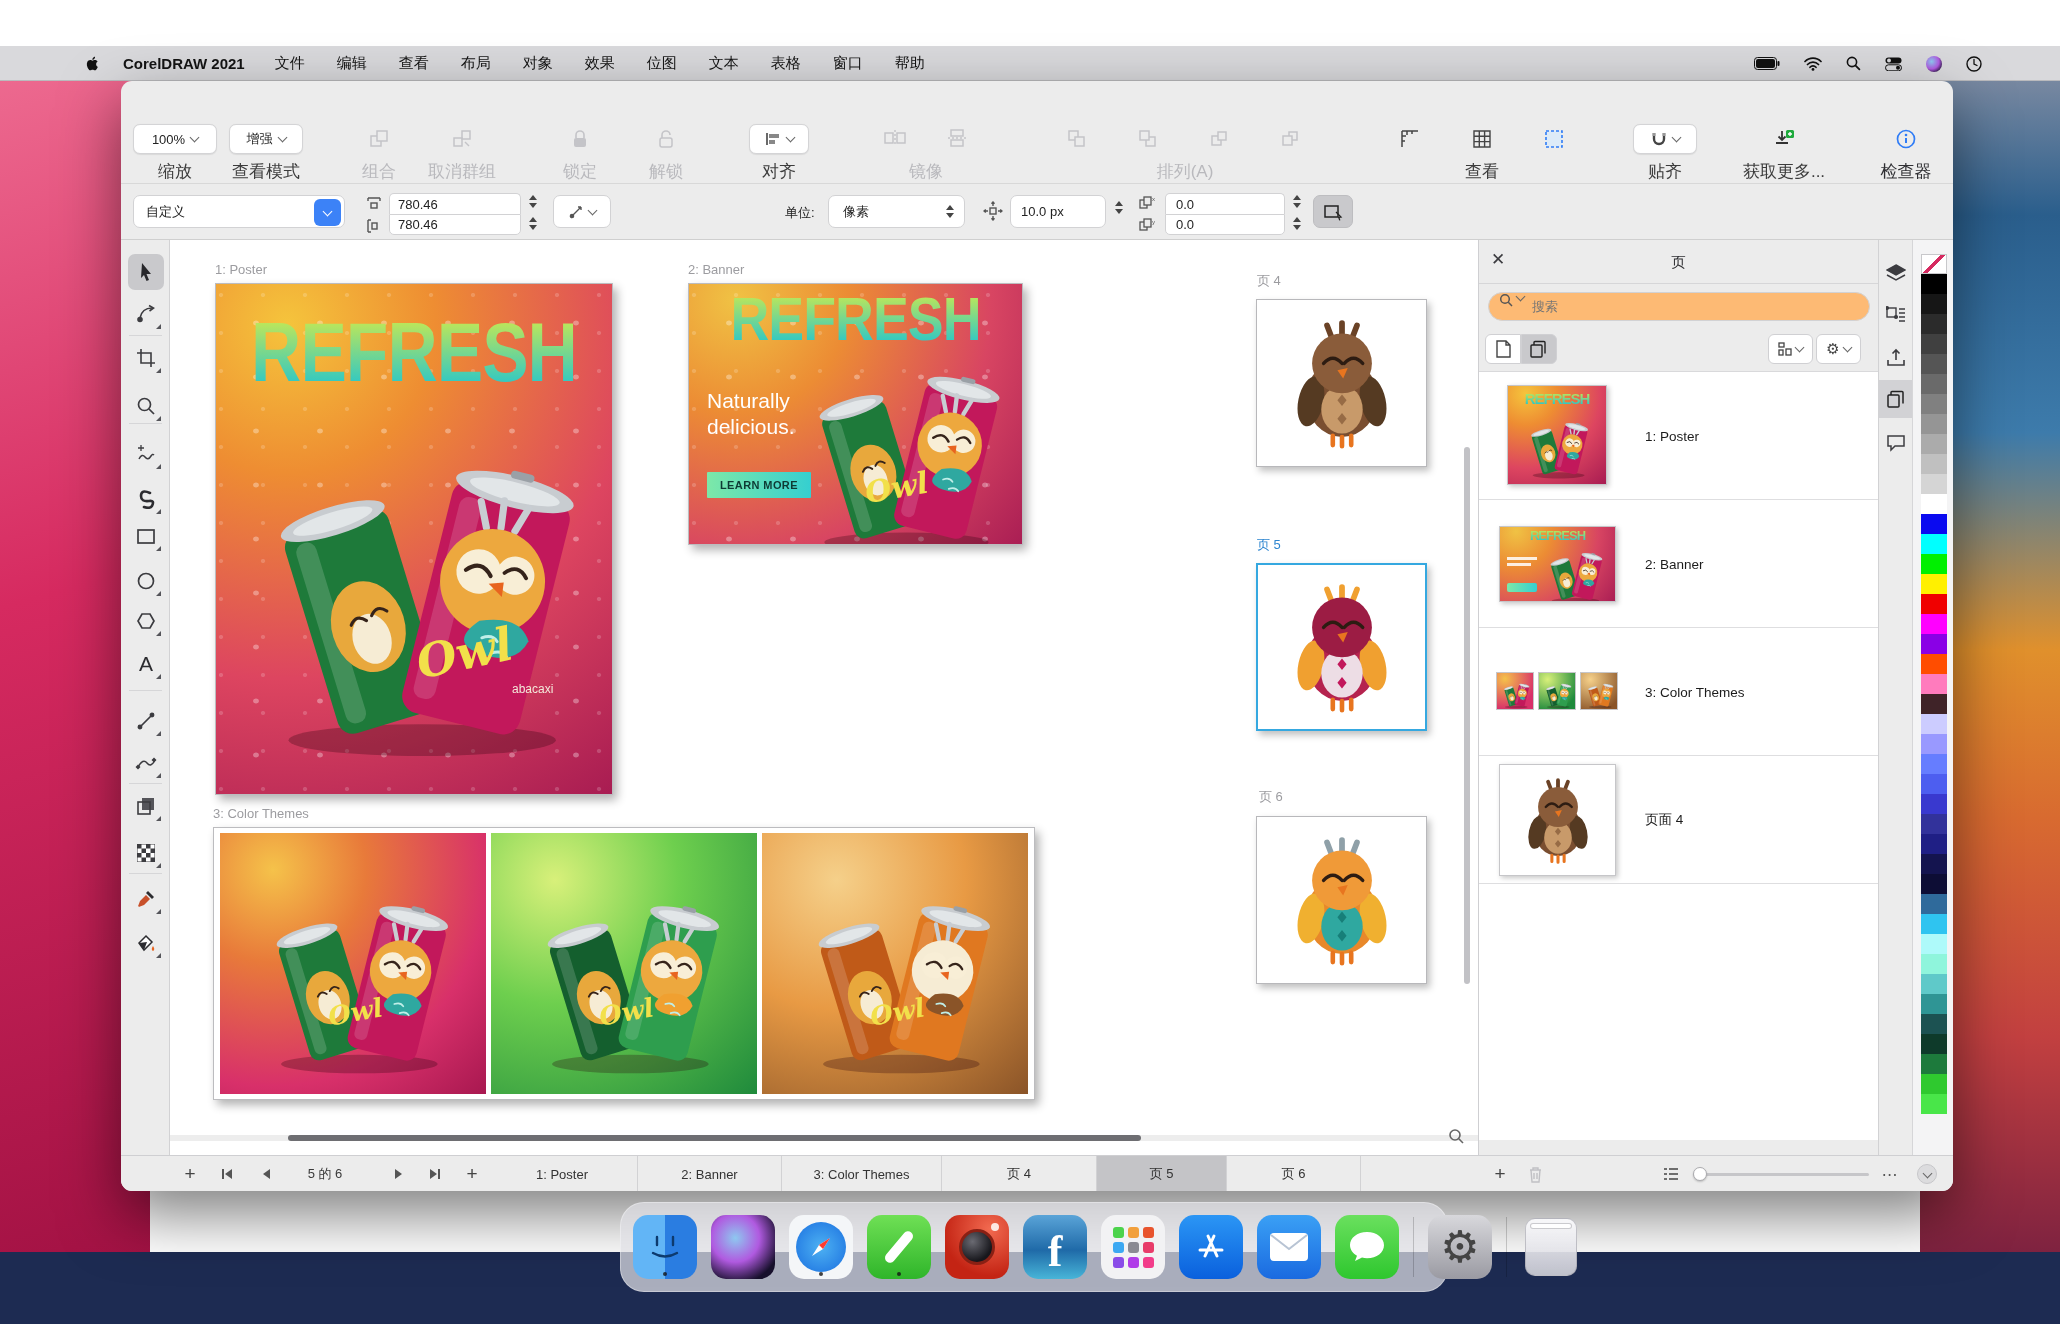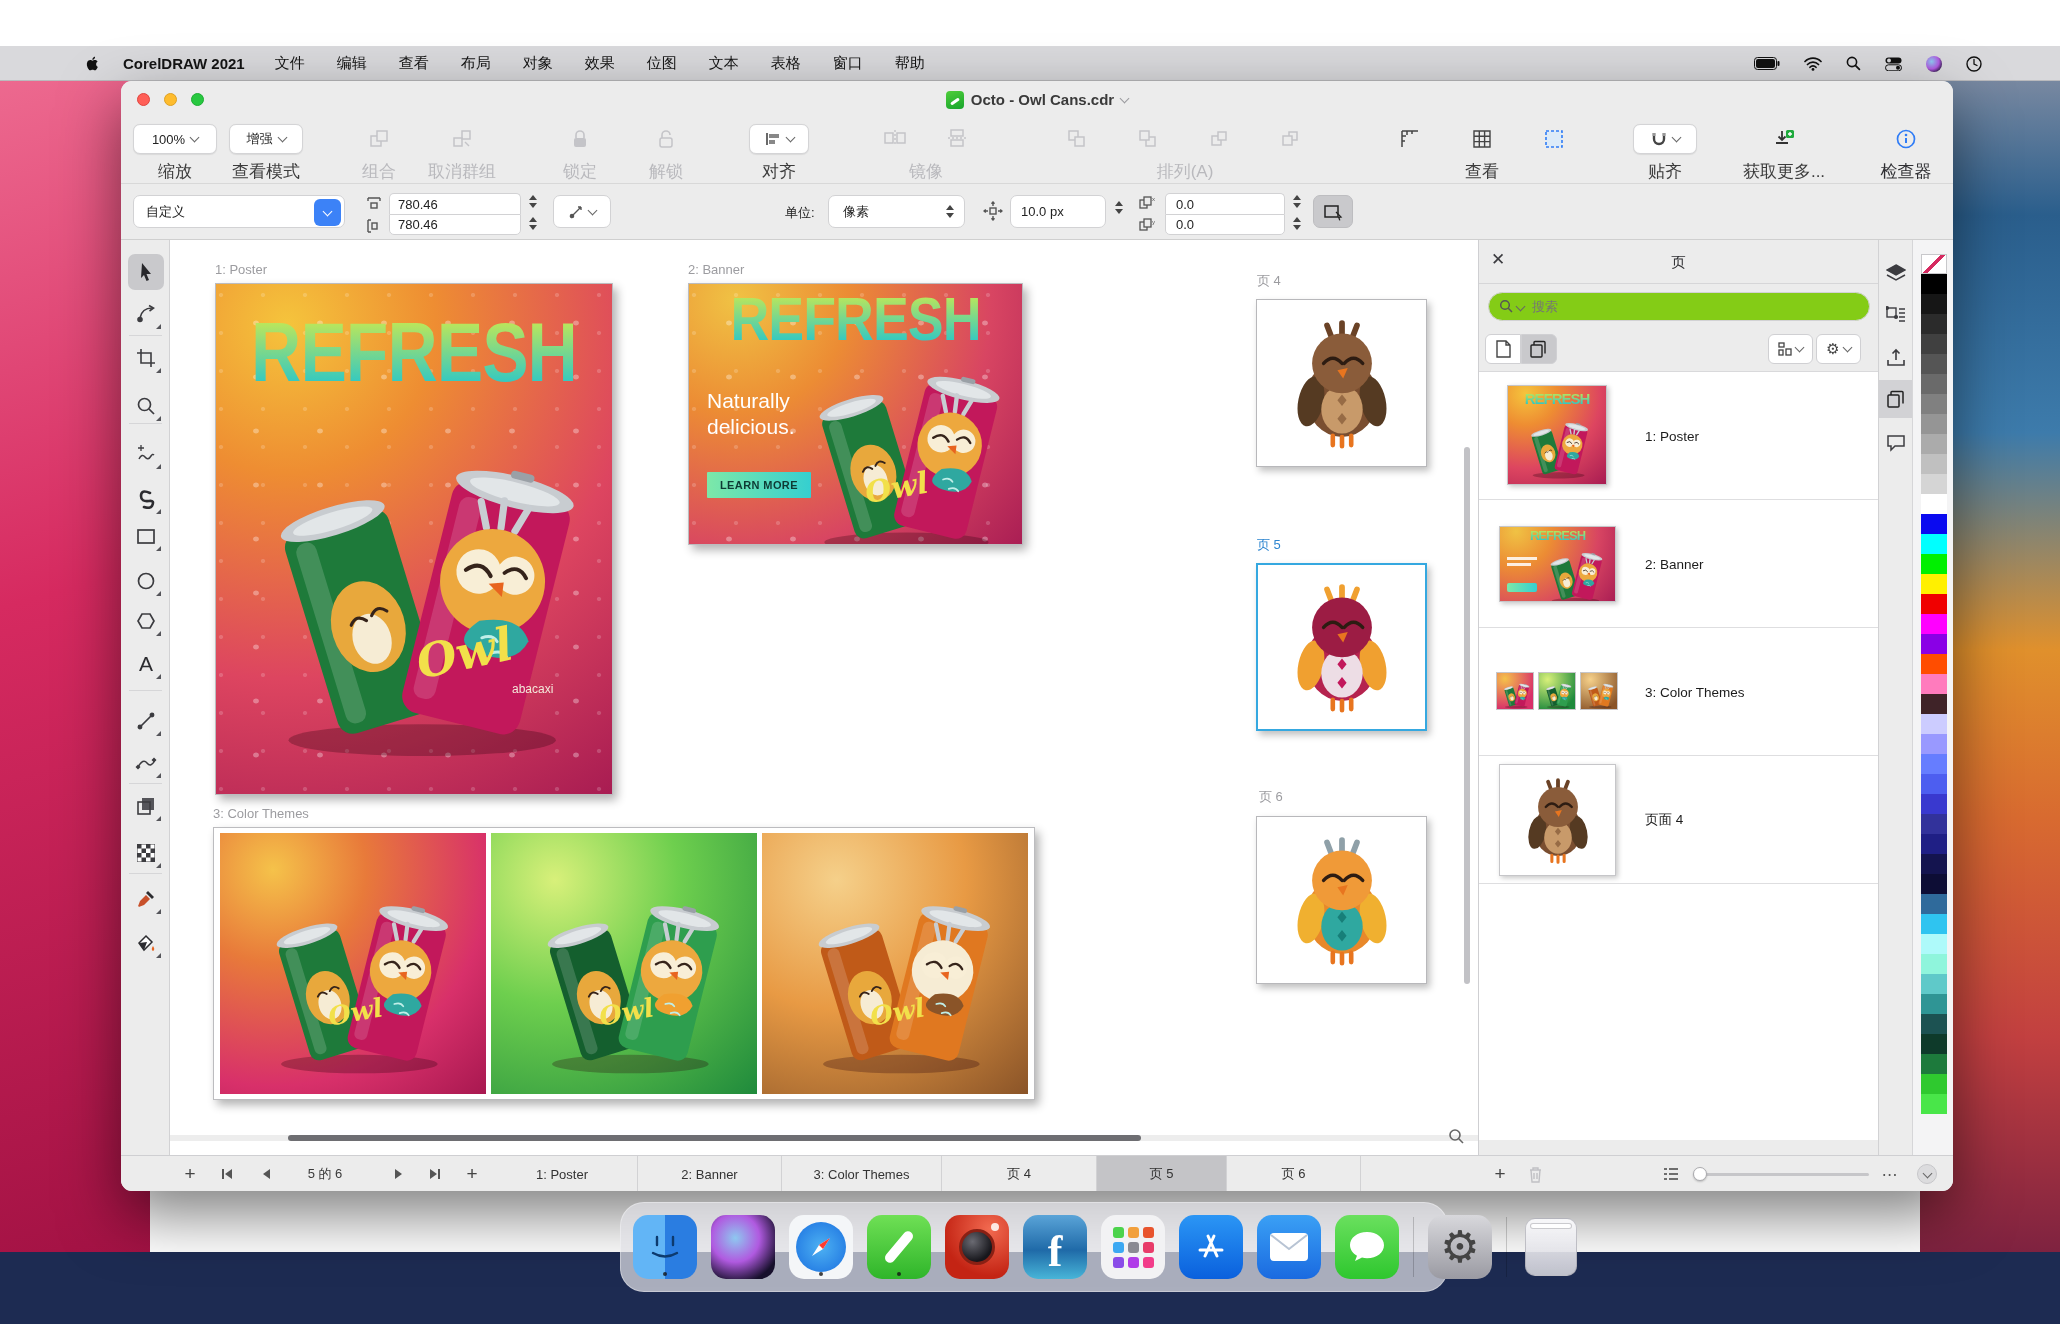--- a/index.html
+++ b/index.html
@@ -53,21 +53,21 @@
   .owl-script{font-family:"DejaVu Serif","Liberation Serif",serif;font-style:italic;font-weight:700;color:#f2e04a;}
   .theme-frame{background:#fff;}
   .tpanel{position:absolute;top:5px;width:266px;height:261px;overflow:hidden;}
   .pagethumb{position:absolute;width:171px;height:168px;background:#fff;border:1px solid #b8b8bb;box-shadow:3px 4px 7px rgba(0,0,0,.25);display:flex;align-items:center;justify-content:center;}
   .pagethumb.sel{border:2px solid #35a8e0;}
   .hthumb{position:absolute;height:6px;border-radius:3px;background:#6e6e72;}
   .vthumb{position:absolute;width:6px;border-radius:3px;background:#c2c2c6;}
   
   .panel{left:1357px;top:159px;width:400px;height:915px;background:#ececec;border-left:1px solid #cfcfd2;}
   .panel-hdr{position:absolute;top:0;left:0;right:0;height:44px;border-bottom:1px solid #d6d6d8;}
-  .search{position:absolute;left:9px;top:52px;width:382px;height:29px;background:#84cc16;border:1px solid #d2d2d4;border-radius:15px;display:flex;align-items:center;padding:0 10px;gap:6px;}
+  .search{position:absolute;left:9px;top:52px;width:382px;height:29px;background:#fdba74;border:1px solid #d2d2d4;border-radius:15px;display:flex;padding:0 10px;gap:6px;}
   .search input{border:none;outline:none;flex:1;font-size:13px;color:#333;background:transparent;}
   .pbtn{position:absolute;top:94px;height:30px;width:36px;background:#fff;border:1px solid #d0d0d3;display:flex;align-items:center;justify-content:center;}
   .pbtn.sel{background:#c9c9cc;}
   .plist{position:absolute;left:0;top:131px;width:100%;height:769px;background:#fff;border-top:1px solid #d9d9db;}
   .prow{position:relative;width:100%;height:128px;border-bottom:1px solid #dedee0;}
   .prow .lbl{position:absolute;left:166px;top:50%;transform:translateY(-50%);font-size:13.5px;color:#1c1c1c;}
   .prow.cur .lbl{font-weight:700;}
   .mini{position:absolute;border:1px solid #c6c6c9;box-shadow:2px 2px 5px rgba(0,0,0,.22);overflow:hidden;background:#fff;}
   
   .dstrip{left:1757px;top:159px;width:34px;height:915px;background:#ececec;border-left:1px solid #d2d2d4;}
@@ -199,30 +199,20 @@
           <svg width="16" height="16" viewBox="0 0 16 16">
             <circle cx="8" cy="8" r="7" fill="none" stroke="#111" stroke-width="1.4"></circle>
             <path d="M8 3.5 V8 L11 9.5" stroke="#111" stroke-width="1.3" fill="none" stroke-linecap="round"></path>
           </svg>
         </span>
     </div>
   </div>
 
   <div class="ab window">
 
-    <div class="ab titlebar">
-      <div class="ab tl" style="left:16px;background:#ff5f57;border:1px solid #e0443e;"></div>
-      <div class="ab tl" style="left:43px;background:#febc2e;border:1px solid #dea123;"></div>
-      <div class="ab tl" style="left:70px;background:#28c840;border:1px solid #1dad32;"></div>
-      <div class="ab title-wrap">
-        <span class="docicon"></span>
-        <span>Octo - Owl Cans.cdr</span>
-        <span class="chev" style="border-color:#9a9a9e;"></span>
-      </div>
-    </div>
 
     <div class="ab toolbar">
       <div class="wbox" style="left:12px;width:84px;">
           <span>100%</span>
           <span class="chev"></span>
         </div>
       <div class="tlabel" style="left:54px;">缩放</div>
       <div class="wbox" style="left:108px;width:74px;">
           <span>增强</span>
           <span class="chev"></span>

